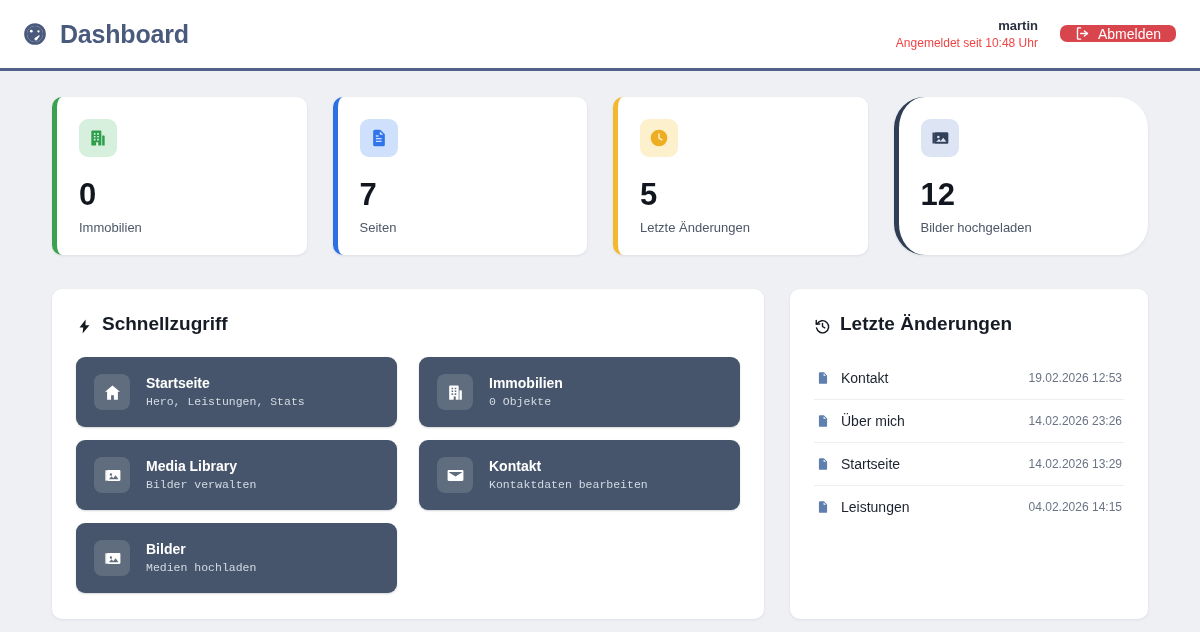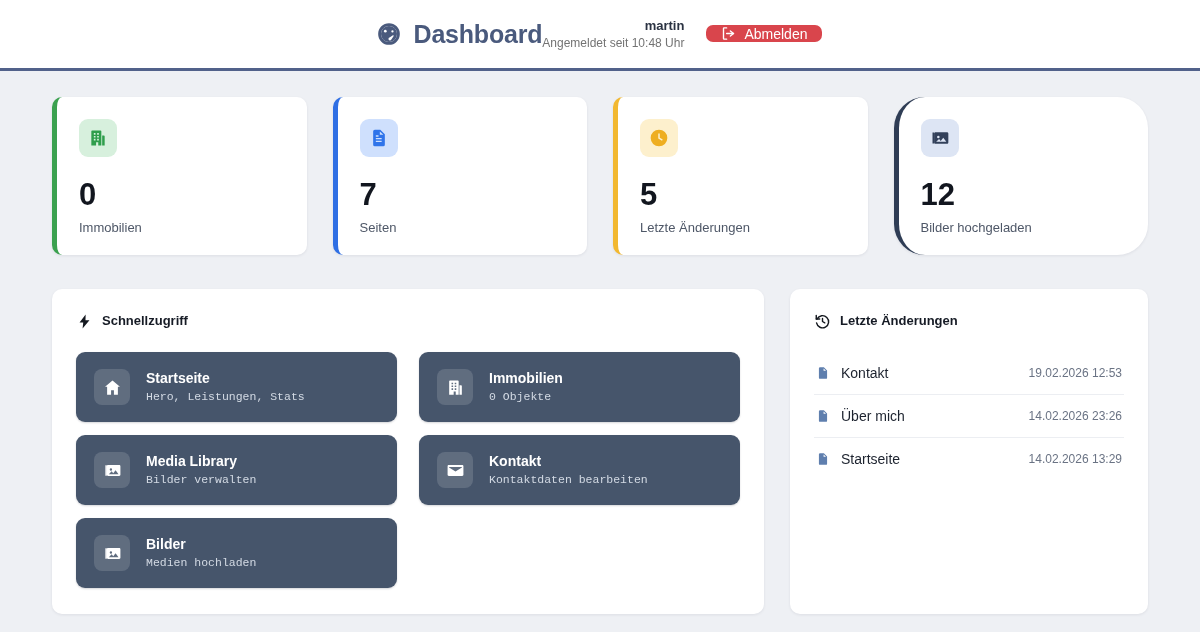--- a/index.html
+++ b/index.html
@@ -13,36 +13,36 @@
     overflow: hidden;
   }
 
   
   .topbar {
     height: 71px;
     background: #ffffff;
     border-bottom: 3px solid #51618a;
     display: flex;
     align-items: center;
-    justify-content: center;
+    justify-content: space-between;
     padding: 0 24px 0 22px;
   }
   .brand { display: flex; align-items: center; gap: 12px; }
   .brand-icon { width: 26px; height: 26px; display: block; }
   .brand-title {
     font-size: 25px;
     font-weight: bold;
     color: #4a5a7d;
     letter-spacing: -0.2px;
   }
 
   .topbar-right { display: flex; align-items: center; gap: 22px; }
   .user-block { text-align: right; line-height: 1.35; }
   .user-name { font-size: 13px; font-weight: bold; color: #2a3242; }
-  .user-since { font-size: 12px; color: #737373; }
+  .user-since { font-size: 12px; color: #ef4444; }
 
   .logout-btn {
     background: #d9454c;
     color: #ffffff;
     border: none;
     border-radius: 7px;
     height: 17px;
     padding: 0 15px;
     display: flex;
     align-items: center;
@@ -93,23 +93,23 @@
     background: #ffffff;
     border-radius: 10px;
     box-shadow: 0 1px 3px rgba(22,30,46,0.08);
     padding: 24px 24px 26px 24px;
   }
   .panel-quick { flex: 0 0 712px; }
   .panel-recent { flex: 1; }
 
   .panel-head {
     display: flex;
-    align-items: flex-start;
+    align-items: flex-end;
     gap: 9px;
-    font-size: 13px;
+    font-size: 19px;
     font-weight: bold;
     color: #161b25;
     margin-bottom: 22px;
   }
   .panel-head svg { width: 17px; height: 17px; display: block; }
 
   .quick-grid {
     display: grid;
     grid-template-columns: 1fr 1fr;
     grid-auto-rows: 70px;
@@ -354,16 +354,27 @@
               <svg viewBox="0 0 24 24" fill="#5f7fae">
                   <path d="M13.5 2H7a2 2 0 0 0-2 2v16a2 2 0 0 0 2 2h10a2 2 0 0 0 2-2V7.5L13.5 2zm-.5 2.2L17.2 8H13V4.2z"></path>
                 </svg>
             </span>
             <span class="recent-name">Startseite</span>
           </span>
           <span class="recent-time">14.02.2026 13:29</span>
         </div>
 
 
+        <div class="recent-item">
+          <span class="recent-left">
+            <span>
+              <svg viewBox="0 0 24 24" fill="#5f7fae">
+                  <path d="M13.5 2H7a2 2 0 0 0-2 2v16a2 2 0 0 0 2 2h10a2 2 0 0 0 2-2V7.5L13.5 2zm-.5 2.2L17.2 8H13V4.2z"></path>
+                </svg>
+            </span>
+            <span class="recent-name">Leistungen</span>
+          </span>
+          <span class="recent-time">04.02.2026 14:15</span>
+        </div>
       </div>
     </div>
   </div>
 </div>
 
 </body></html>

